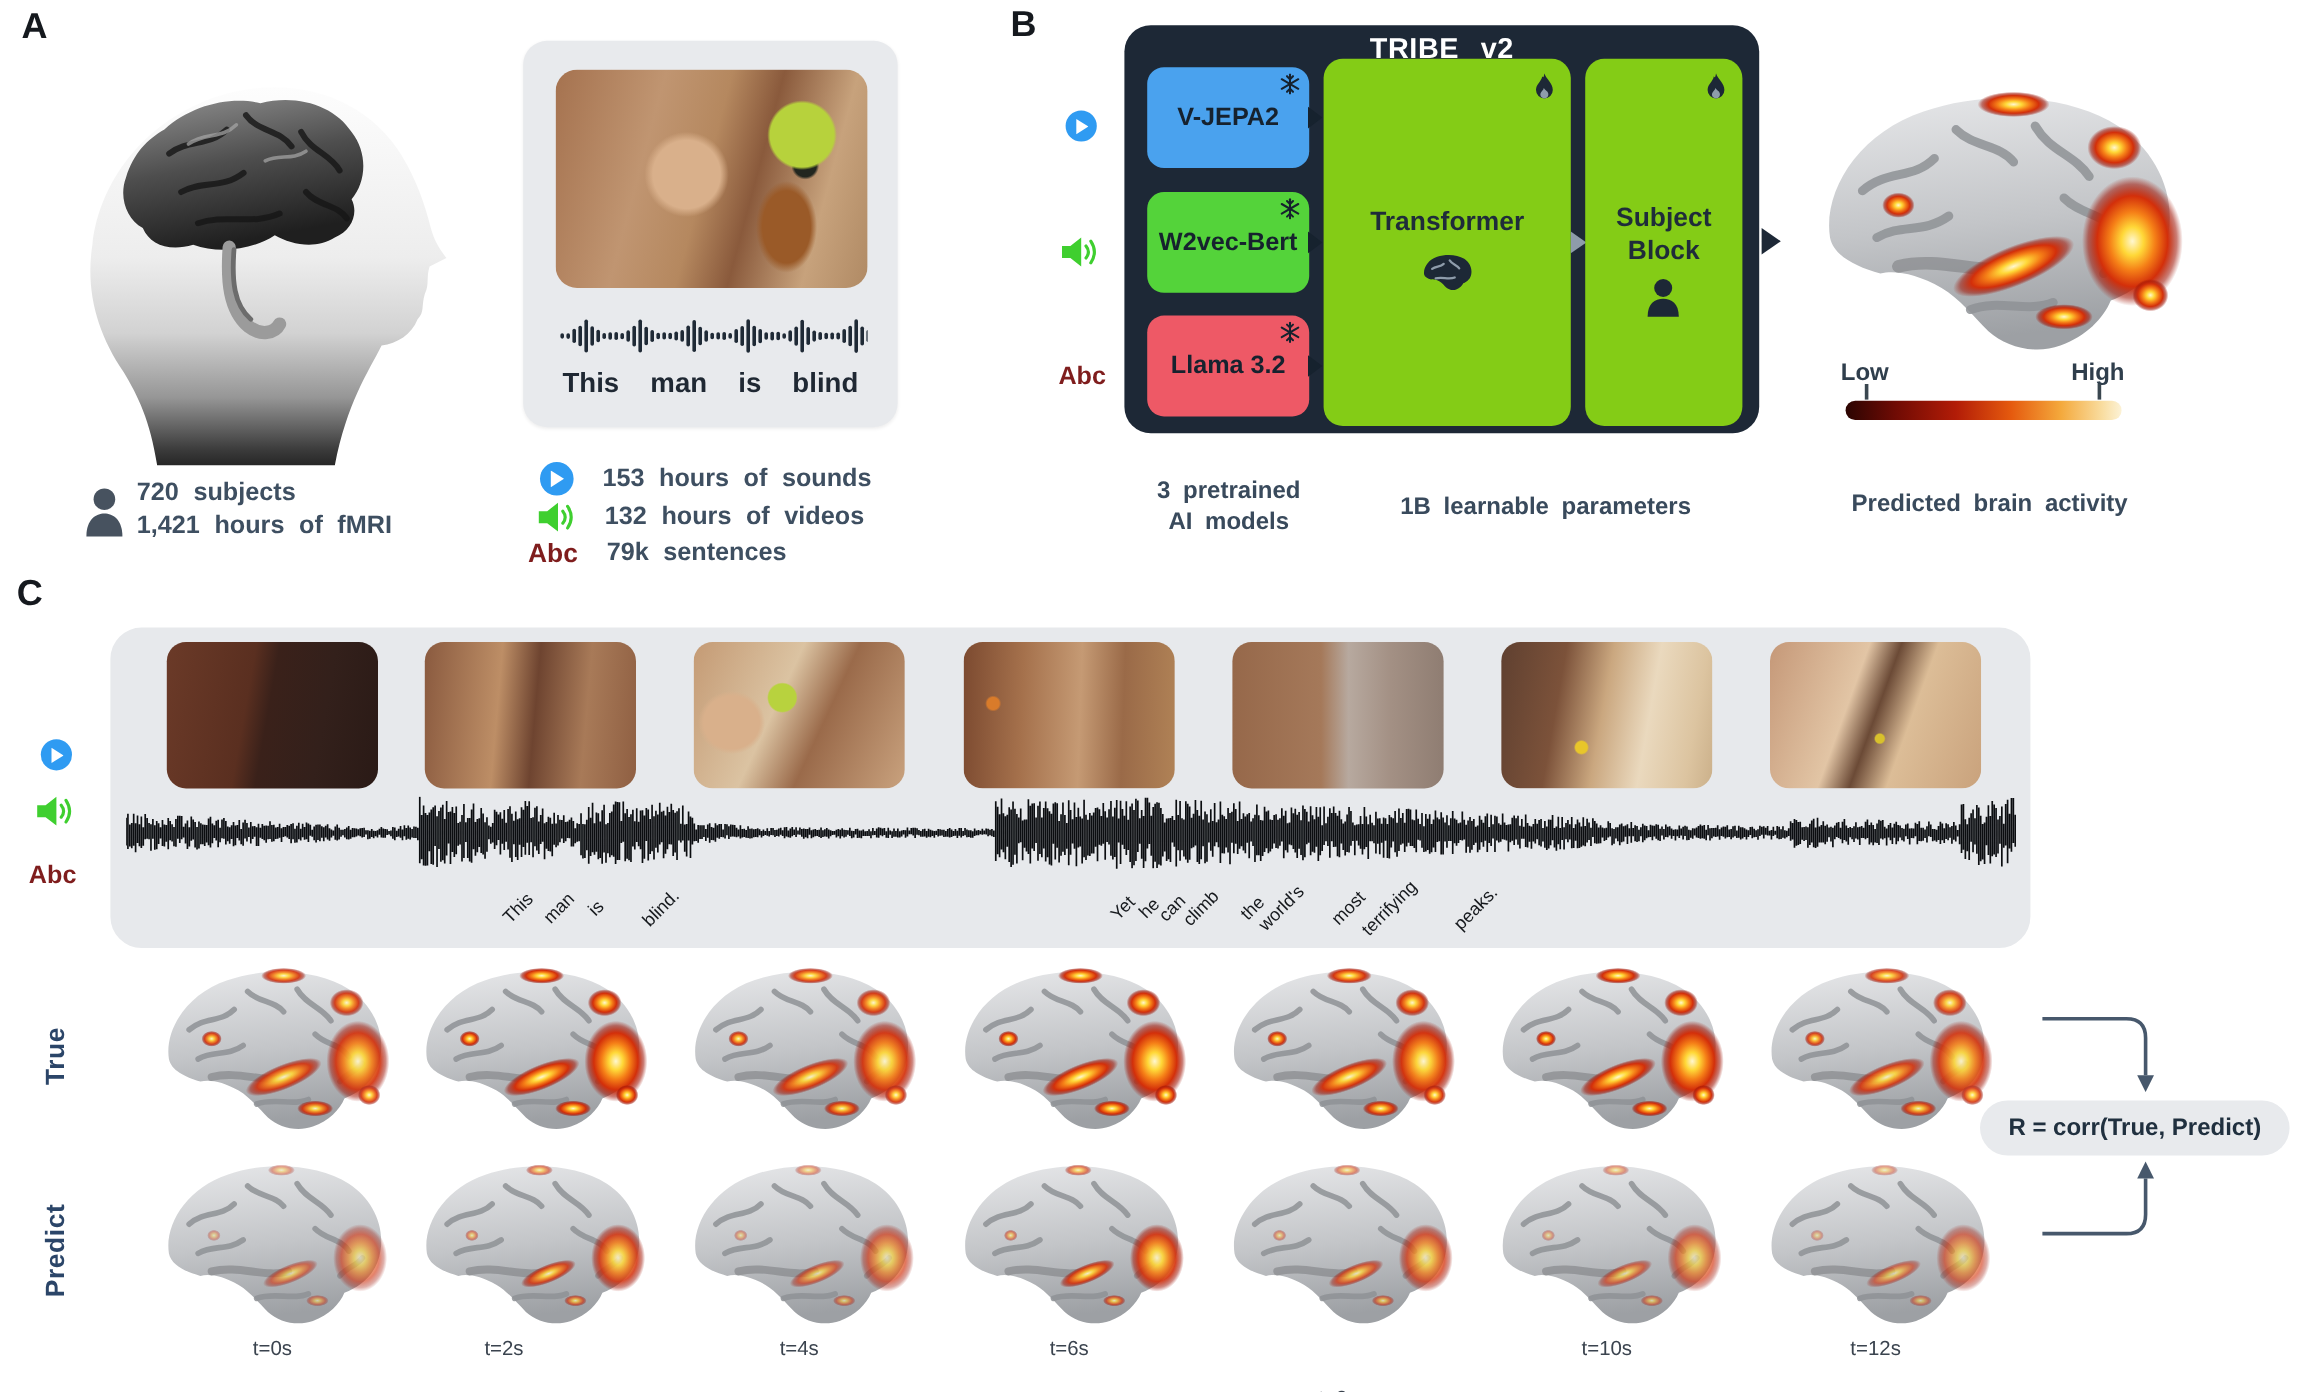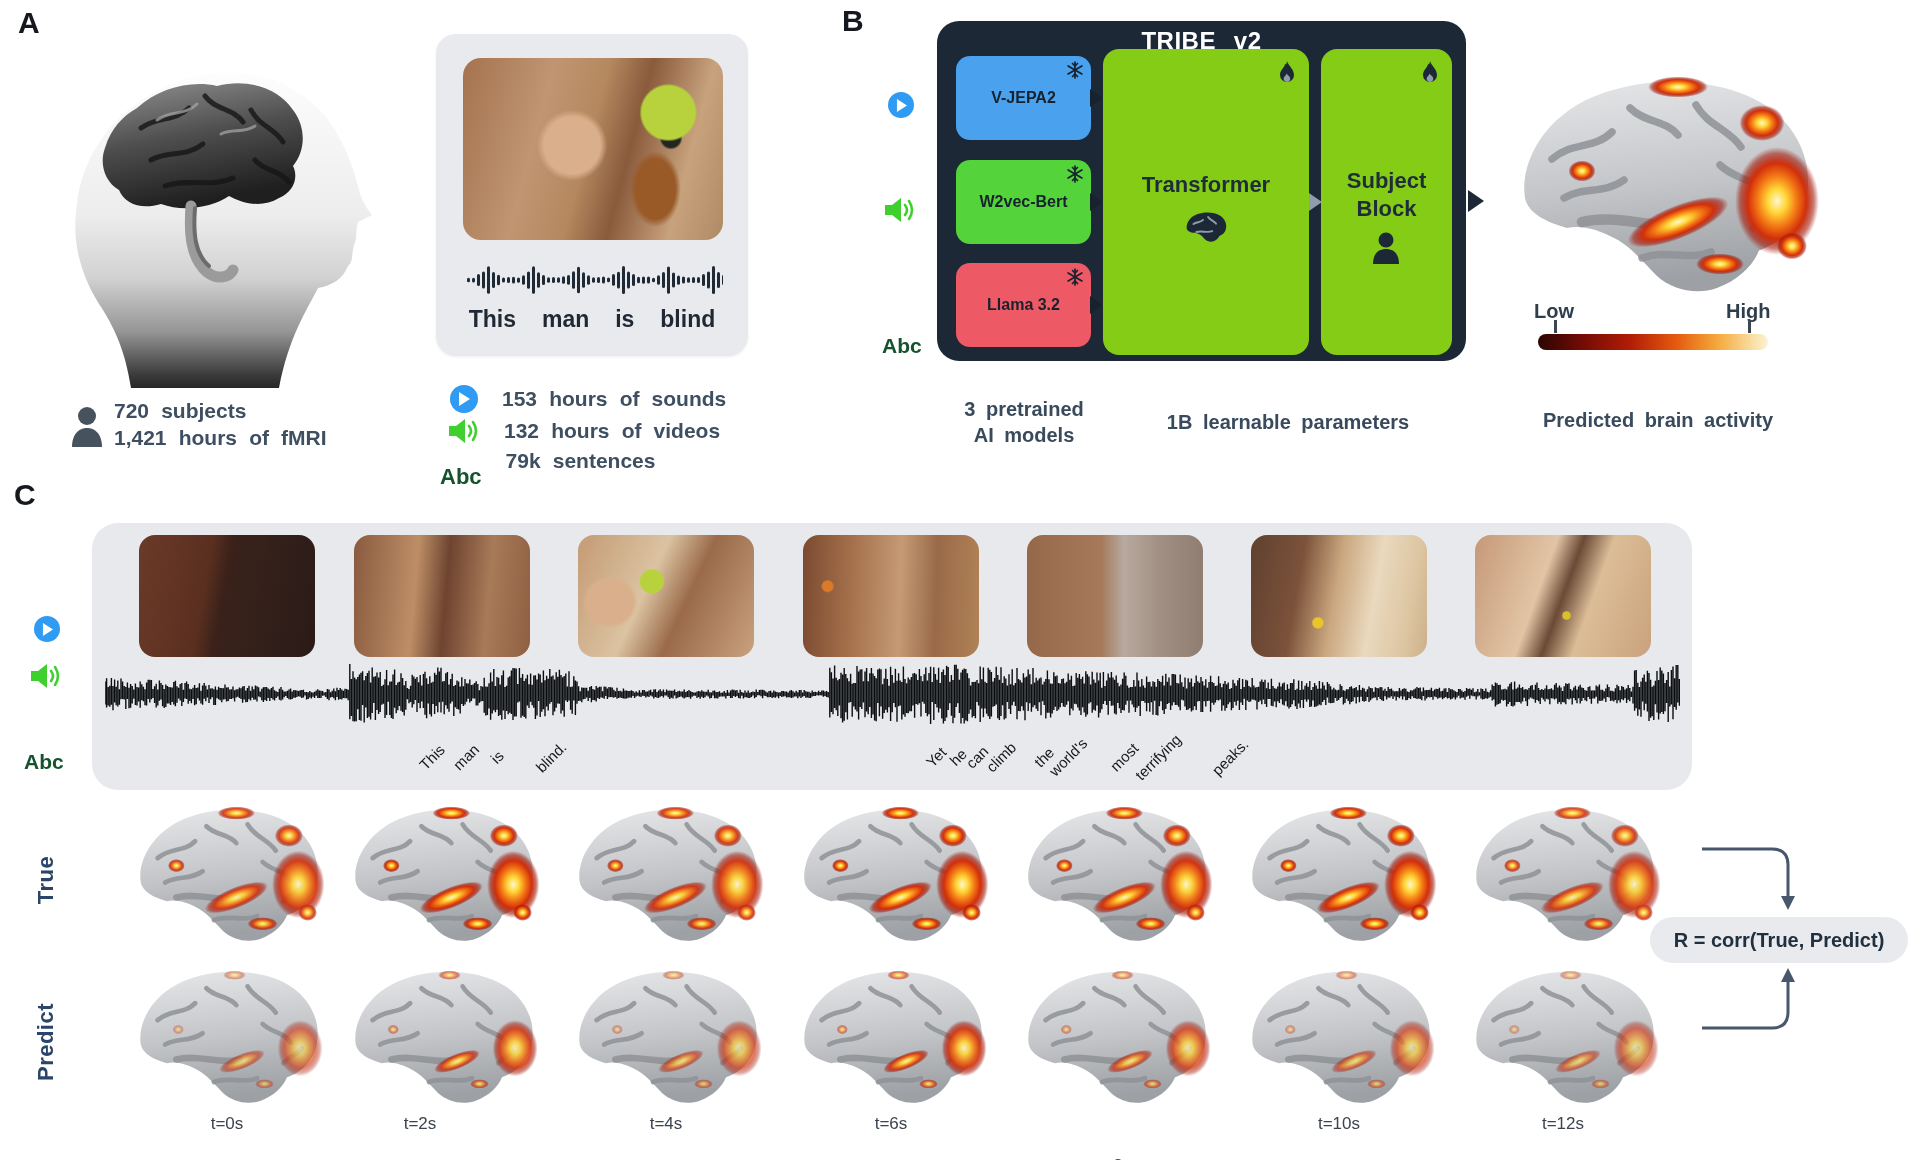--- a/index.html
+++ b/index.html
@@ -13,26 +13,26 @@
   #video-a{left:463px;top:58px;width:260px;height:182px;border-radius:18px;
      background:
        radial-gradient(circle at 79% 30%, #b7d23c 0 11%, rgba(0,0,0,0) 12%),
        radial-gradient(circle at 80% 44%, #22261f 0 4%, rgba(0,0,0,0) 5%),
        radial-gradient(ellipse 18% 26% at 42% 48%, #d9b08b 0 60%, rgba(0,0,0,0) 75%),
        radial-gradient(ellipse 14% 30% at 74% 72%, #9a5a28 0 55%, rgba(0,0,0,0) 70%),
        linear-gradient(105deg,#a5724f 0%,#c09571 30%,#b5885f 48%,#8a5a3c 62%,#c7a27c 82%,#b08a64 100%);}
   #transcript-a{left:436px;top:306px;width:312px;text-align:center;font-size:23px;font-weight:bold;
      color:#1f2833;word-spacing:.85em;}
   .stat-row{position:absolute;display:flex;align-items:center;gap:24px;height:30px;}
-  .abc-text{font-size:21px;font-weight:bold;color:#14532d;margin-top:32px;}
+  .abc-text{font-size:21px;font-weight:bold;color:#7f1d1d;}
   
   #tribe-box{left:937px;top:21px;width:529px;height:340px;background:#1d2836;border-radius:22px;}
   #tribe-title{left:937px;top:27px;width:529px;text-align:center;color:#fff;font-size:24px;font-weight:bold;word-spacing:.45em;letter-spacing:.5px;}
   .chip{position:absolute;width:135px;height:84px;border-radius:14px;display:flex;align-items:center;justify-content:center;
-        font-size:16px;font-weight:bold;color:#16222e;}
+        font-size:21px;font-weight:bold;color:#16222e;}
   .chip::after{content:'';position:absolute;right:-11px;top:50%;transform:translateY(-50%);
         border-top:9px solid transparent;border-bottom:9px solid transparent;border-left:12px solid;}
   .chip .snow{position:absolute;top:5px;right:7px;}
   .gray-block{position:absolute;background:#84cc16;border-radius:16px;}
   .block-label{font-size:22px;font-weight:bold;color:#1f2c3a;text-align:center;line-height:28px;}
   .tri{position:absolute;width:0;height:0;}
   .caption{position:absolute;font-size:20px;font-weight:bold;color:#394a5c;text-align:center;word-spacing:.25em;line-height:26px;white-space:nowrap;}
   #colorbar{left:1538px;top:334px;width:230px;height:16px;border-radius:8px;
      background:linear-gradient(90deg,#2b0502 0%,#6f0b04 18%,#b21c07 40%,#e55a0e 60%,#f4a93c 78%,#f9dda0 93%,#fcf2d6 100%);}
   .cb-label{position:absolute;font-size:20px;font-weight:bold;color:#2f3e4c;}

